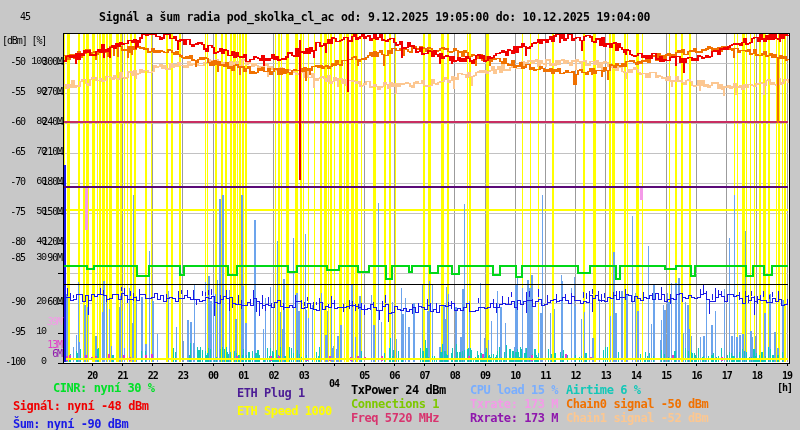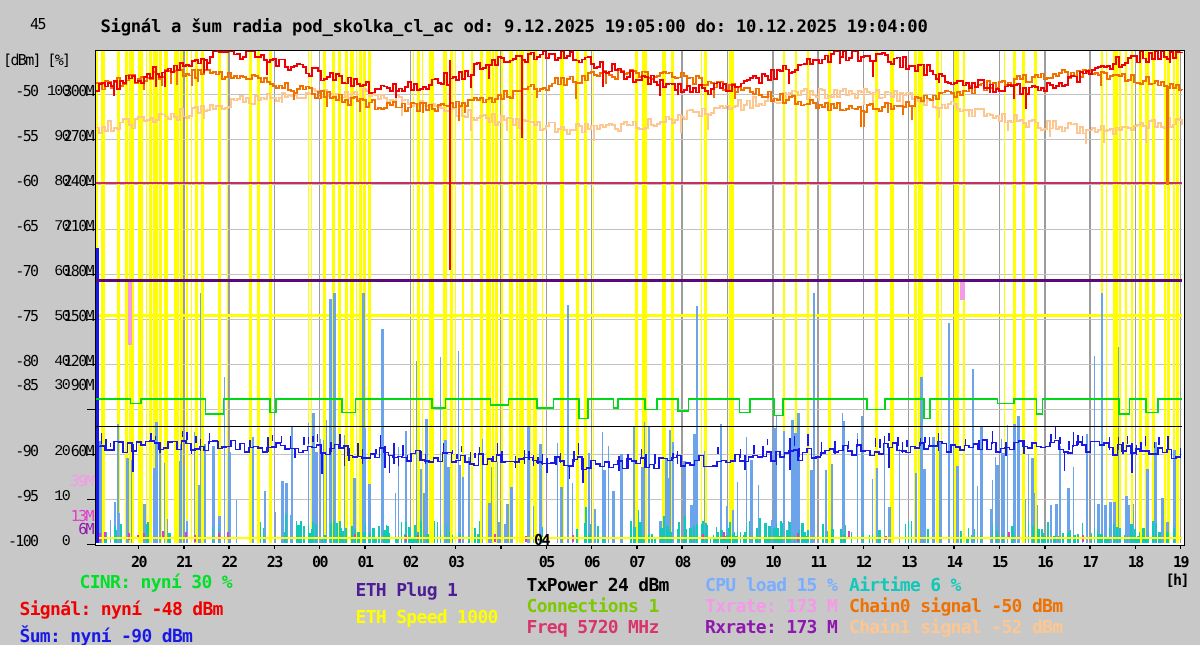--- a/index.html
+++ b/index.html
@@ -1,20 +1,20 @@
 <!DOCTYPE html>
 <html><head>
 <meta charset="utf-8">
 <style>
   html,body{margin:0;padding:0;}
   body{width:800px;height:430px;background:#c8c8c8;font-family:"DejaVu Sans Mono",monospace;overflow:hidden;}
   #stage{position:relative;width:800px;height:430px;background:#c8c8c8;}
   svg{position:absolute;left:0;top:0;}
   .t{position:absolute;white-space:pre;line-height:1;color:#000;}
-  .title{font-size:11.5px;font-weight:bold;letter-spacing:-0.2px;}
+  .title{font-size:11.5px;font-weight:bold;letter-spacing:-0.2px;margin-left:32px;}
   .ax{font-size:10px;letter-spacing:-1.1px;}
   .axb{font-size:10px;font-weight:bold;letter-spacing:-1px;}
   .leg{font-size:12px;font-weight:bold;letter-spacing:-0.45px;}
   .yrow{position:absolute;left:0;width:62px;height:12px;}
   .yrow span{position:absolute;top:0;}
   .yrow .c1{right:37px;}
   .yrow .c2{right:16px;font-family:Liberation Mono, monospace;}
   .yrow .c3{right:0px;}
   .hlab{position:absolute;width:22px;text-align:center;}
 </style>
@@ -788,21 +788,21 @@
     </div>
   <div id="hlabs">
       <span class="t axb hlab" style="top: 371px; left: 81.3px;">20</span>
       <span class="t axb hlab" style="top: 371px; left: 111.5px;">21</span>
       <span class="t axb hlab" style="top: 371px; left: 141.7px;">22</span>
       <span class="t axb hlab" style="top: 371px; left: 171.9px;">23</span>
       <span class="t axb hlab" style="top: 371px; left: 202.1px;">00</span>
       <span class="t axb hlab" style="top: 371px; left: 232.3px;">01</span>
       <span class="t axb hlab" style="top: 371px; left: 262.5px;">02</span>
       <span class="t axb hlab" style="top: 371px; left: 292.8px;">03</span>
-      <span class="t axb hlab" style="top: 356px; left: 323px; margin-left: 27px;">04</span>
+      <span class="t axb hlab" style="top: 379px; left: 323px;">04</span>
       <span class="t axb hlab" style="top: 371px; left: 353.2px;">05</span>
       <span class="t axb hlab" style="top: 371px; left: 383.4px;">06</span>
       <span class="t axb hlab" style="top: 371px; left: 413.6px;">07</span>
       <span class="t axb hlab" style="top: 371px; left: 443.8px;">08</span>
       <span class="t axb hlab" style="top: 371px; left: 474px;">09</span>
       <span class="t axb hlab" style="top: 371px; left: 504.2px;">10</span>
       <span class="t axb hlab" style="top: 371px; left: 534.4px;">11</span>
       <span class="t axb hlab" style="top: 371px; left: 564.6px;">12</span>
       <span class="t axb hlab" style="top: 371px; left: 594.8px;">13</span>
       <span class="t axb hlab" style="top: 371px; left: 625px;">14</span>

